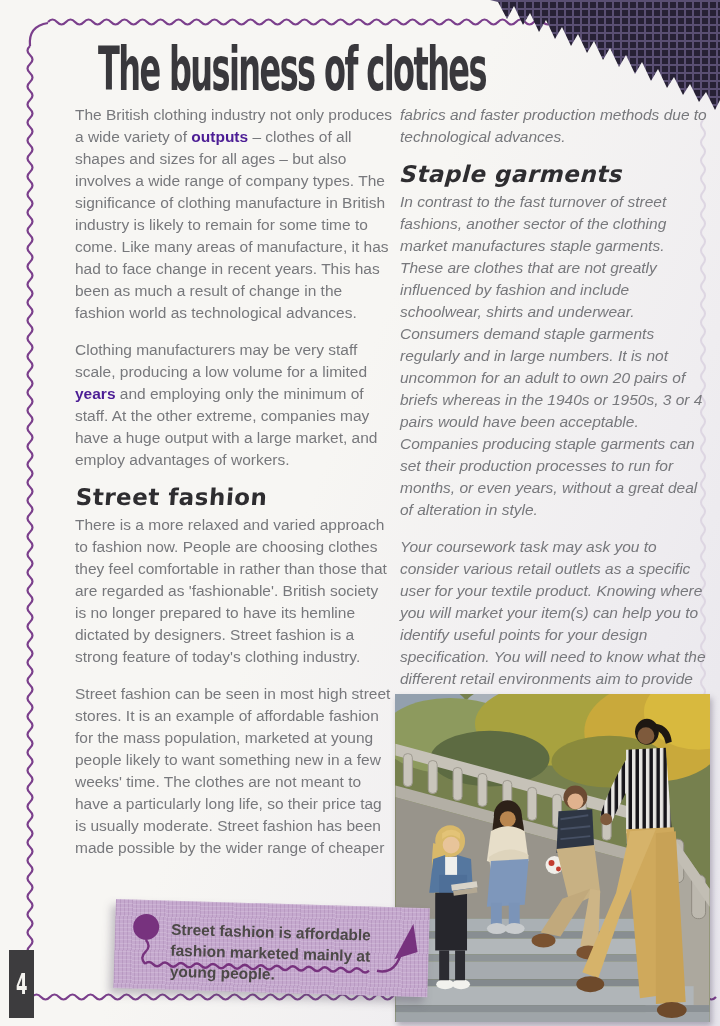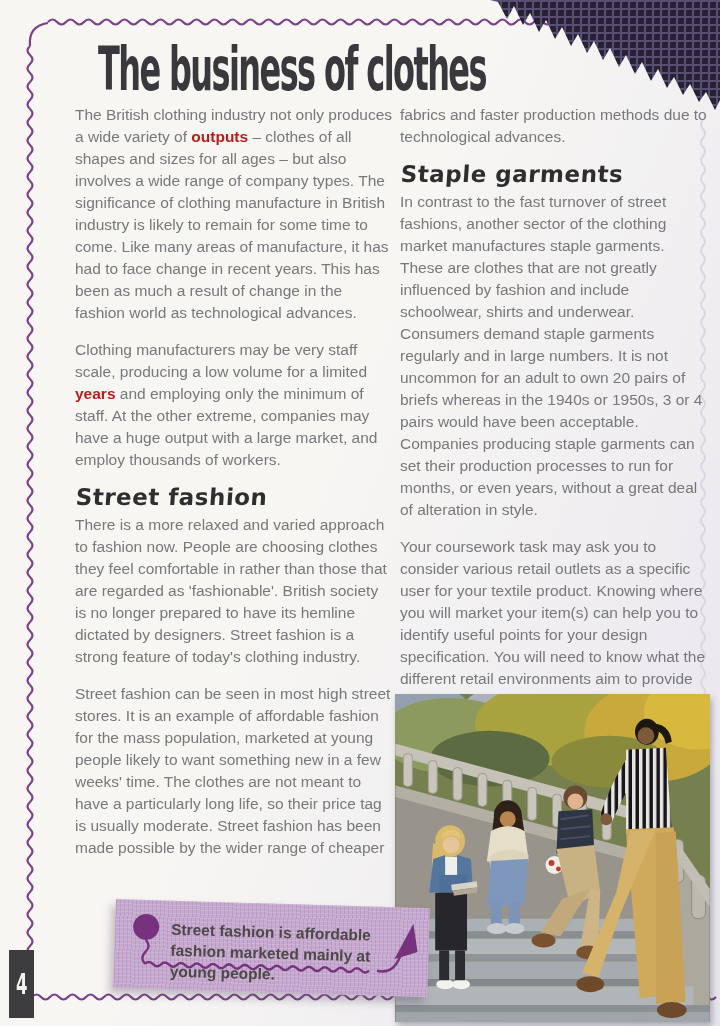--- a/index.html
+++ b/index.html
@@ -14,23 +14,23 @@
 
   .page-title {
     position:absolute; left:98px; top:34px; z-index:3;
     font-family:"DejaVu Sans", sans-serif; font-weight:bold;
     font-size:40px; color:#39383c; letter-spacing:-2px;
     transform:scale(0.80,1.52); transform-origin:left top; white-space:nowrap;
   }
 
   .col { position:absolute; z-index:3; color:#77787c; font-size:15.5px; line-height:22px; }
   .col-left  { left:75px;  top:104px; width:318px; }
-  .col-right { left:400px; top:104px; width:308px; }
+  .col-right { left:400px; top:104px; width:308px;font-style:italic; }
   .col p { margin-bottom:15px; }
-  .col strong { color:#b91c1c; font-weight:700; }
+  .col strong { color:#4c1d95; font-weight:700; }
   .subheading {
     font-family:"DejaVu Sans", sans-serif; font-weight:bold;
     font-size:23px; color:#2e2d30; letter-spacing:0.5px;
     transform:skewX(-4deg); transform-origin:left bottom;
     margin:6px 0 6px 0;
   }
 
   .photo {
     position:absolute; left:395px; top:694px; width:315px; height:328px; z-index:4;
     box-shadow:2px 4px 6px rgba(60,50,80,.35);
@@ -82,21 +82,21 @@
   <polygon fill="url(#grid)" points="
     6,0 236,0 236,100 231,110 222,92 215,102 206,84 199,95 190,77 183,88 174,69
     167,81 158,62 151,74 142,55 135,67 126,48 119,60 110,41 103,53 94,34 87,46
     78,27 71,39 62,20 55,32 46,13 39,25 30,6 23,19 14,2"></polygon>
 </svg>
 
 <h1 class="page-title">The business of clothes</h1>
 
 <div class="col col-left">
   <p><span>The British clothing industry not only produces a wide variety of </span><strong>outputs</strong><span> – clothes of all shapes and sizes for all ages – but also involves a wide range of company types. The significance of clothing manufacture in British industry is likely to remain for some time to come. Like many areas of manufacture, it has had to face change in recent years. This has been as much a result of change in the fashion world as technological advances.</span></p>
-  <p><span>Clothing manufacturers may be very staff scale, producing a low volume for a limited </span><strong>years</strong><span> and employing only the minimum of staff. At the other extreme, companies may have a huge output with a large market, and employ thousands of workers.</span></p>
+  <p><span>Clothing manufacturers may be very staff scale, producing a low volume for a limited </span><strong>years</strong><span> and employing only the minimum of staff. At the other extreme, companies may have a huge output with a large market, and employ advantages of workers.</span></p>
   <h2 class="subheading">Street fashion</h2>
   <p>There is a more relaxed and varied approach to fashion now. People are choosing clothes they feel comfortable in rather than those that are regarded as 'fashionable'. British society is no longer prepared to have its hemline dictated by designers. Street fashion is a strong feature of today's clothing industry.</p>
   <p>Street fashion can be seen in most high street stores. It is an example of affordable fashion for the mass population, marketed at young people likely to want something new in a few weeks' time. The clothes are not meant to have a particularly long life, so their price tag is usually moderate. Street fashion has been made possible by the wider range of cheaper</p>
 </div>
 
 <div class="col col-right">
   <p>fabrics and faster production methods due to technological advances.</p>
   <h2 class="subheading" style="margin-top:14px">Staple garments</h2>
   <p>In contrast to the fast turnover of street fashions, another sector of the clothing market manufactures staple garments. These are clothes that are not greatly influenced by fashion and include schoolwear, shirts and underwear. Consumers demand staple garments regularly and in large numbers. It is not uncommon for an adult to own 20 pairs of briefs whereas in the 1940s or 1950s, 3 or 4 pairs would have been acceptable. Companies producing staple garments can set their production processes to run for months, or even years, without a great deal of alteration in style.</p>
   <p>Your coursework task may ask you to consider various retail outlets as a specific user for your textile product. Knowing where you will market your item(s) can help you to identify useful points for your design specification. You will need to know what the different retail environments aim to provide and what the advantages and disadvantages of each of these are.</p>

